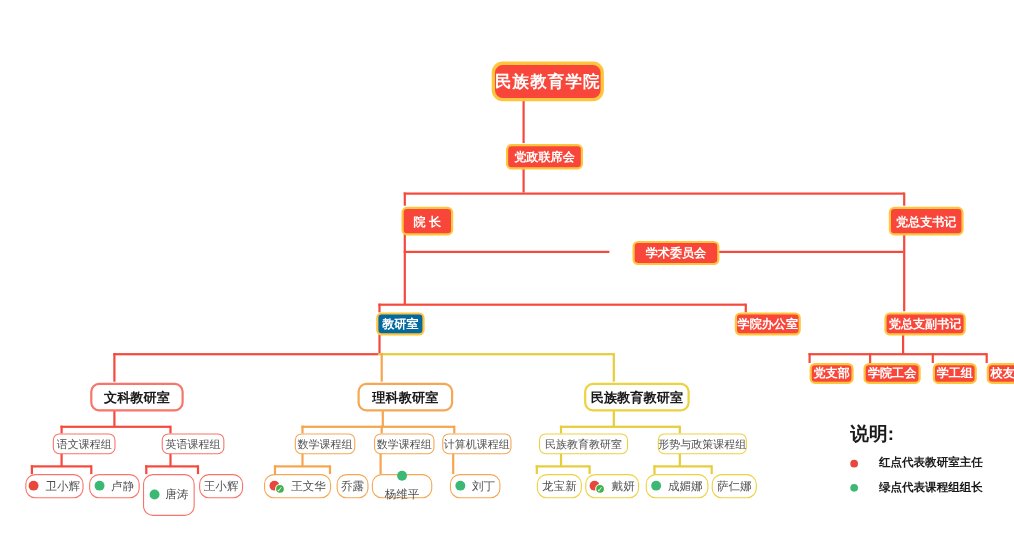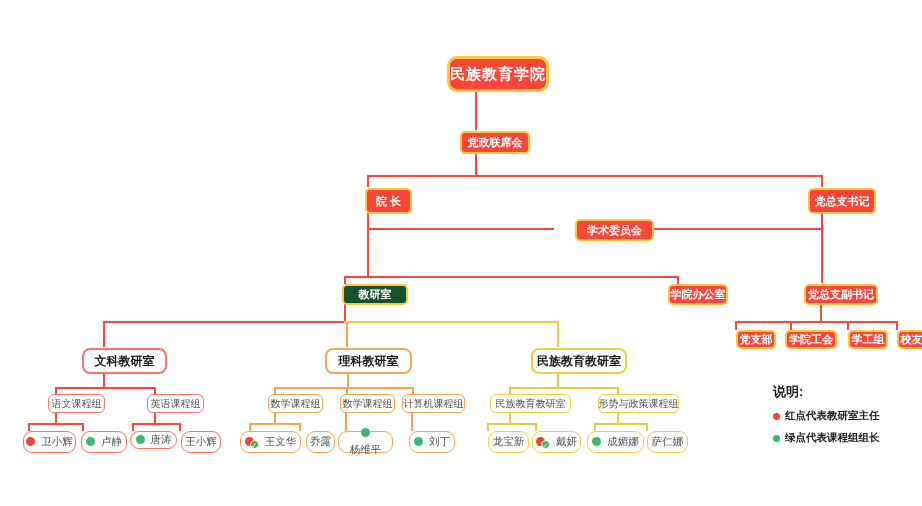--- a/index.html
+++ b/index.html
@@ -32,22 +32,22 @@
     background:#fff;border:1.5px solid;border-radius:9px;font-size:10.5px;gap:5px;
   }
   .dotwrap{position:relative;display:inline-block;width:10px;height:10px;flex:0 0 auto;}
   .dot{position:absolute;left:0;top:0;width:9px;height:9px;border-radius:50%;}
   .check{
     position:absolute;left:5px;top:3px;width:9px;height:9px;border-radius:50%;
     color:#fff;font-size:7px;line-height:9px;text-align:center;border:1px solid #fff;box-sizing:border-box;
   }
   .dotwrap.wide{width:15px;}
   .legend{position:absolute;left:773px;top:383px;z-index:2;}
-  .legend-title{font-size:13px;font-weight:bold;color:#1a1a1a;margin-bottom:8px;}
-  .legend-row{display:flex;align-items:center;gap:5px;margin-bottom:8px;font-size:10.5px;font-weight:bold;color:#1a1a1a;}
+  .legend-title{font-size:17px;font-weight:bold;color:#1a1a1a;margin-bottom:8px;}
+  .legend-row{display:flex;align-items:center;gap:19px;margin-bottom:8px;font-size:10.5px;font-weight:bold;color:#1a1a1a;}
   .legend-dot{width:7px;height:7px;border-radius:50%;flex:0 0 auto;}
 </style>
 </head>
 <body>
 
 <div id="canvas">
   <div class="legend">
     <div class="legend-title">说明:</div>
     <div class="legend-row">
       <span class="legend-dot" id="legend-dot-red" style="background: rgb(232, 71, 60);"></span>
@@ -125,21 +125,21 @@
     </div>
     <div class="node red" style="left: 345px; top: 188px; width: 47px; height: 26px; background: rgb(248, 71, 58); border-color: rgb(255, 197, 61);">
       <span>院 长</span>
     </div>
     <div class="node red" style="left: 788px; top: 188px; width: 68px; height: 26px; background: rgb(248, 71, 58); border-color: rgb(255, 197, 61);">
       <span>党总支书记</span>
     </div>
     <div class="node red" style="left: 555px; top: 219px; width: 79px; height: 22px; background: rgb(248, 71, 58); border-color: rgb(255, 197, 61);">
       <span>学术委员会</span>
     </div>
-    <div class="node red" style="left: 322px; top: 284px; width: 66px; height: 21px; background: #14532d; border-color: rgb(255, 197, 61);">
+    <div class="node red" style="left: 322px; top: 284px; width: 44px; height: 21px; background: #0369a1; border-color: rgb(255, 197, 61);">
       <span>教研室</span>
     </div>
     <div class="node red" style="left: 648px; top: 284px; width: 60px; height: 21px; background: rgb(248, 71, 58); border-color: rgb(255, 197, 61);">
       <span>学院办公室</span>
     </div>
     <div class="node red" style="left: 784px; top: 284px; width: 74px; height: 21px; background: rgb(248, 71, 58); border-color: rgb(255, 197, 61);">
       <span>党总支副书记</span>
     </div>
     <div class="node red" style="left: 716px; top: 330px; width: 40px; height: 19px; background: rgb(248, 71, 58); border-color: rgb(255, 197, 61);">
       <span>党支部</span>
@@ -188,21 +188,21 @@
         <span class="dot" style="background: rgb(232, 71, 60);"></span>
       </span>
       <span>卫小辉</span>
     </div>
     <div class="node person" style="left: 61px; top: 431px; width: 46px; height: 22px; border-color: rgb(247, 117, 106); color: rgb(79, 79, 79);">
       <span class="dotwrap">
         <span class="dot" style="background: rgb(59, 184, 115);"></span>
       </span>
       <span>卢静</span>
     </div>
-    <div class="node person" style="left: 110px; top: 431px; width: 47px; height: 18px; border-color: rgb(247, 117, 106); color: rgb(79, 79, 79);">
+    <div class="node person" style="left: 110px; top: 431px; width: 47px; height: 38px; border-color: rgb(247, 117, 106); color: rgb(79, 79, 79);">
       <span class="dotwrap">
         <span class="dot" style="background: rgb(59, 184, 115);"></span>
       </span>
       <span>唐涛</span>
     </div>
     <div class="node person" style="left: 161px; top: 431px; width: 40px; height: 22px; border-color: rgb(247, 117, 106); color: rgb(79, 79, 79);">
       <span>王小辉</span>
     </div>
     <div class="node person" style="left: 220px; top: 431px; width: 61px; height: 22px; border-color: rgb(245, 168, 84); color: rgb(79, 79, 79);">
       <span class="dotwrap wide">

